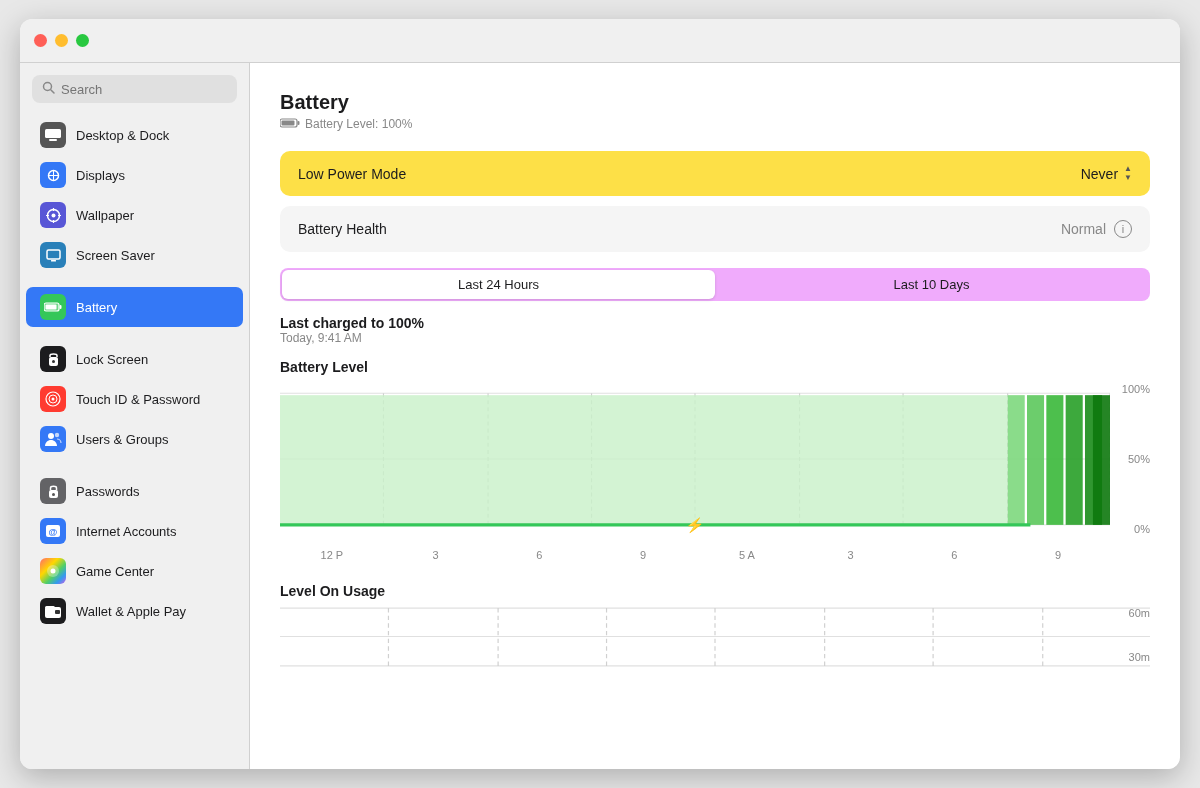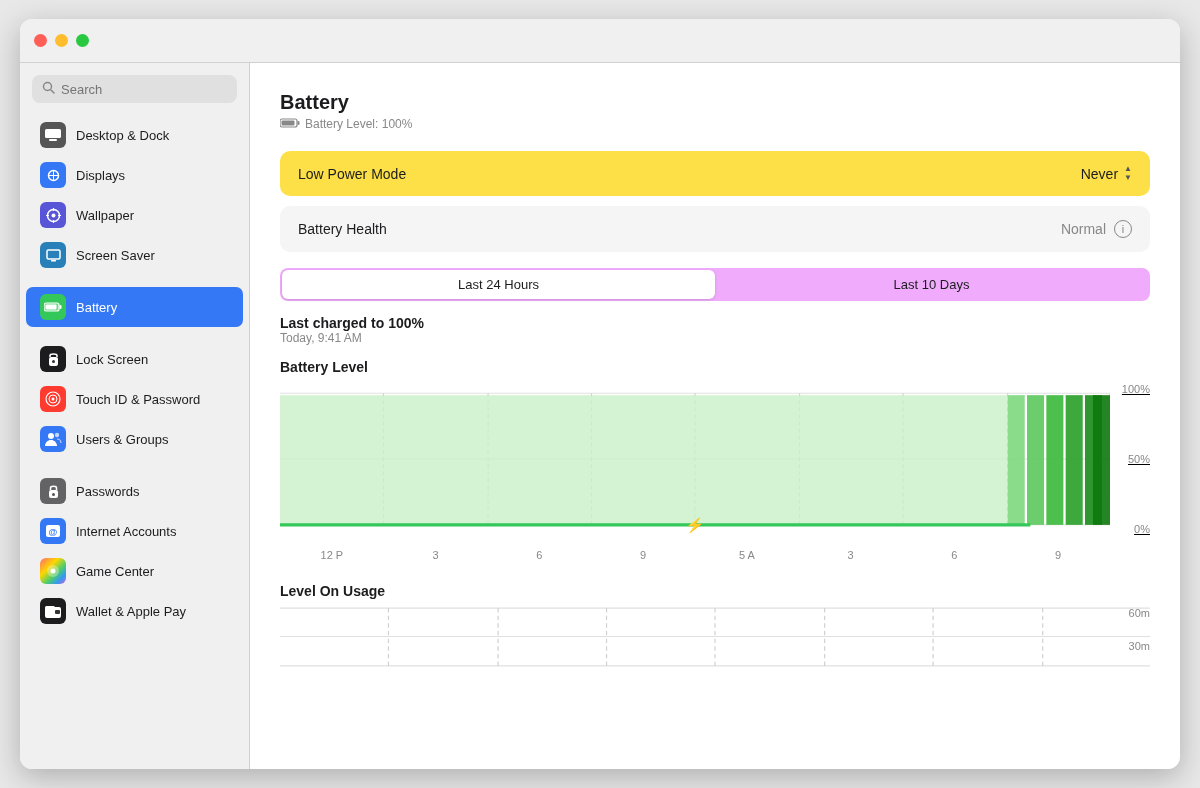--- a/index.html
+++ b/index.html
@@ -273,21 +273,20 @@
     .chart-y-labels {
       position: absolute;
       right: 0;
       top: 0;
       bottom: 28px;
       width: 40px;
       display: flex;
       flex-direction: column;
       justify-content: space-between;
       padding-bottom: 0;
-      text-decoration: underline;
     }
     .y-label {
       font-size: 11px;
       color: #888;
       text-align: right;
     }
     .chart-x-labels {
       position: absolute;
       bottom: 0;
       left: 0;
@@ -587,21 +586,21 @@
             <line x1="0" y1="27" x2="730" y2="27" stroke="#e0e0e0" stroke-width="1"></line>
             <line x1="0" y1="54" x2="730" y2="54" stroke="#e0e0e0" stroke-width="1"></line>
             <line x1="91" y1="1" x2="91" y2="54" stroke="#d0d0d0" stroke-width="1" stroke-dasharray="4,3"></line>
             <line x1="183" y1="1" x2="183" y2="54" stroke="#d0d0d0" stroke-width="1" stroke-dasharray="4,3"></line>
             <line x1="274" y1="1" x2="274" y2="54" stroke="#d0d0d0" stroke-width="1" stroke-dasharray="4,3"></line>
             <line x1="365" y1="1" x2="365" y2="54" stroke="#d0d0d0" stroke-width="1" stroke-dasharray="4,3"></line>
             <line x1="457" y1="1" x2="457" y2="54" stroke="#d0d0d0" stroke-width="1" stroke-dasharray="4,3"></line>
             <line x1="548" y1="1" x2="548" y2="54" stroke="#d0d0d0" stroke-width="1" stroke-dasharray="4,3"></line>
             <line x1="640" y1="1" x2="640" y2="54" stroke="#d0d0d0" stroke-width="1" stroke-dasharray="4,3"></line>
           </svg>
-          <div style="position:absolute; right:0; top:0; width:40px; display:flex; flex-direction:column; justify-content:space-between; height:100%; padding-bottom:15px;align-items:flex-end;">
+          <div style="position:absolute; right:0; top:0; width:40px; display:flex; flex-direction:column; justify-content:space-between; height:100%; padding-bottom:4px;align-items:flex-end;">
             <span style="font-size:11px; color:#888; text-align:right;">60m</span>
             <span style="font-size:11px; color:#888; text-align:right;">30m</span>
           </div>
         </div>
       </div>
     </div>
   </div>
 </div>
 
 </body></html>

